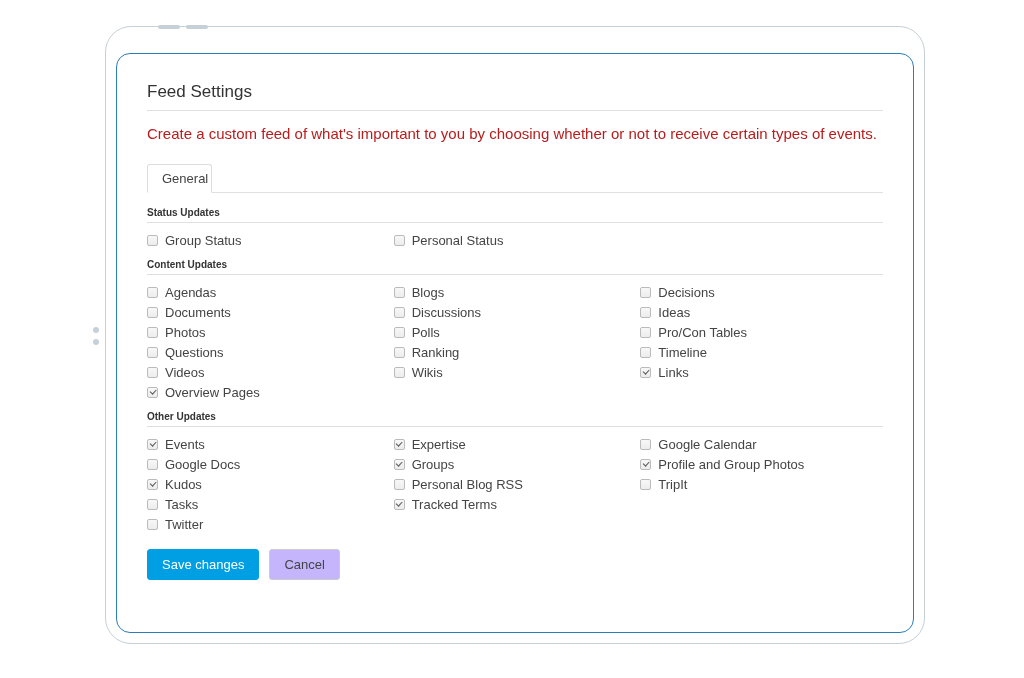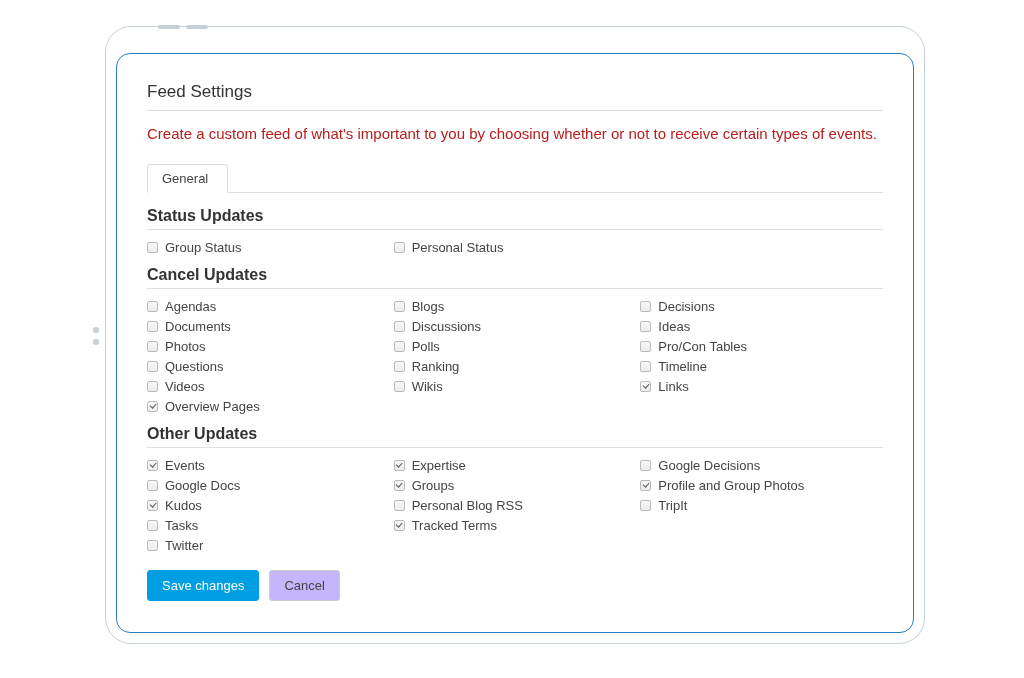--- a/index.html
+++ b/index.html
@@ -77,30 +77,30 @@
     }
     .tab-row {
       border-bottom: 1px solid #e0e0e0;
       margin-bottom: 14px;
     }
     .tab {
       display: inline-block;
       border: 1px solid #ddd;
       border-bottom: 1px solid #fff;
       background: #fff;
-      padding: 6px 19px 6px 14px;
+      padding: 6px 3px 6px 14px;
       font-size: 13px;
       color: #444;
       border-radius: 3px 3px 0 0;
       position: relative;
       top: 1px;
       cursor: pointer;
     }
     .section-title {
-      font-size: 16px;
+      font-size: 10px;
       font-weight: 600;
       color: #333;
       padding-bottom: 4px;
       border-bottom: 1px solid #e0e0e0;
       margin-bottom: 8px;
       margin-top: 6px;
     }
     .checkbox-grid {
       display: grid;
       grid-template-columns: 1fr 1fr 1fr;
@@ -206,21 +206,21 @@
         </div>
       <div class="checkbox-col">
           <div class="checkbox-item">
             <span class="chk"></span>
             <span class="checkbox-label">Personal Status</span>
           </div>
         </div>
       <div class="checkbox-col"></div>
     </div>
 
-    <div class="section-title">Cancel Updates</div>
+    <div class="section-title">Content Updates</div>
     <div class="checkbox-grid">
       <div class="checkbox-col">
           <div class="checkbox-item">
             <span class="chk"></span>
             <span class="checkbox-label">Agendas</span>
           </div>
           <div class="checkbox-item">
             <span class="chk"></span>
             <span class="checkbox-label">Documents</span>
           </div>
@@ -325,21 +325,21 @@
             <span class="checkbox-label">Personal Blog RSS</span>
           </div>
           <div class="checkbox-item">
             <span class="chk checked"></span>
             <span class="checkbox-label">Tracked Terms</span>
           </div>
         </div>
       <div class="checkbox-col">
           <div class="checkbox-item">
             <span class="chk"></span>
-            <span class="checkbox-label">Google Decisions</span>
+            <span class="checkbox-label">Google Calendar</span>
           </div>
           <div class="checkbox-item">
             <span class="chk checked"></span>
             <span class="checkbox-label">Profile and Group Photos</span>
           </div>
           <div class="checkbox-item">
             <span class="chk"></span>
             <span class="checkbox-label">TripIt</span>
           </div>
         </div>

